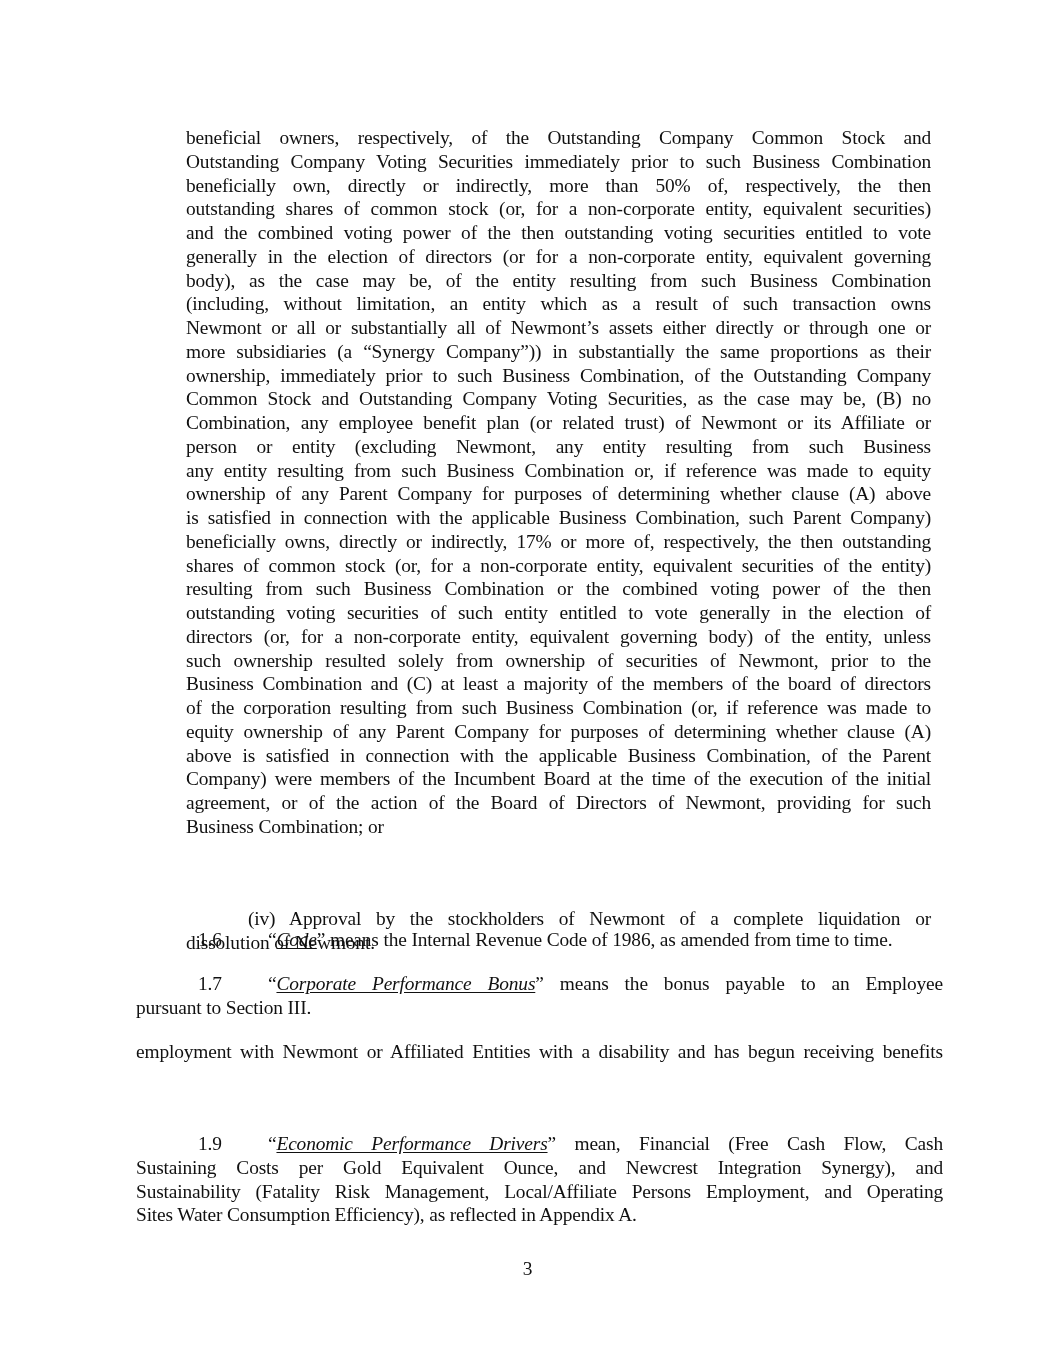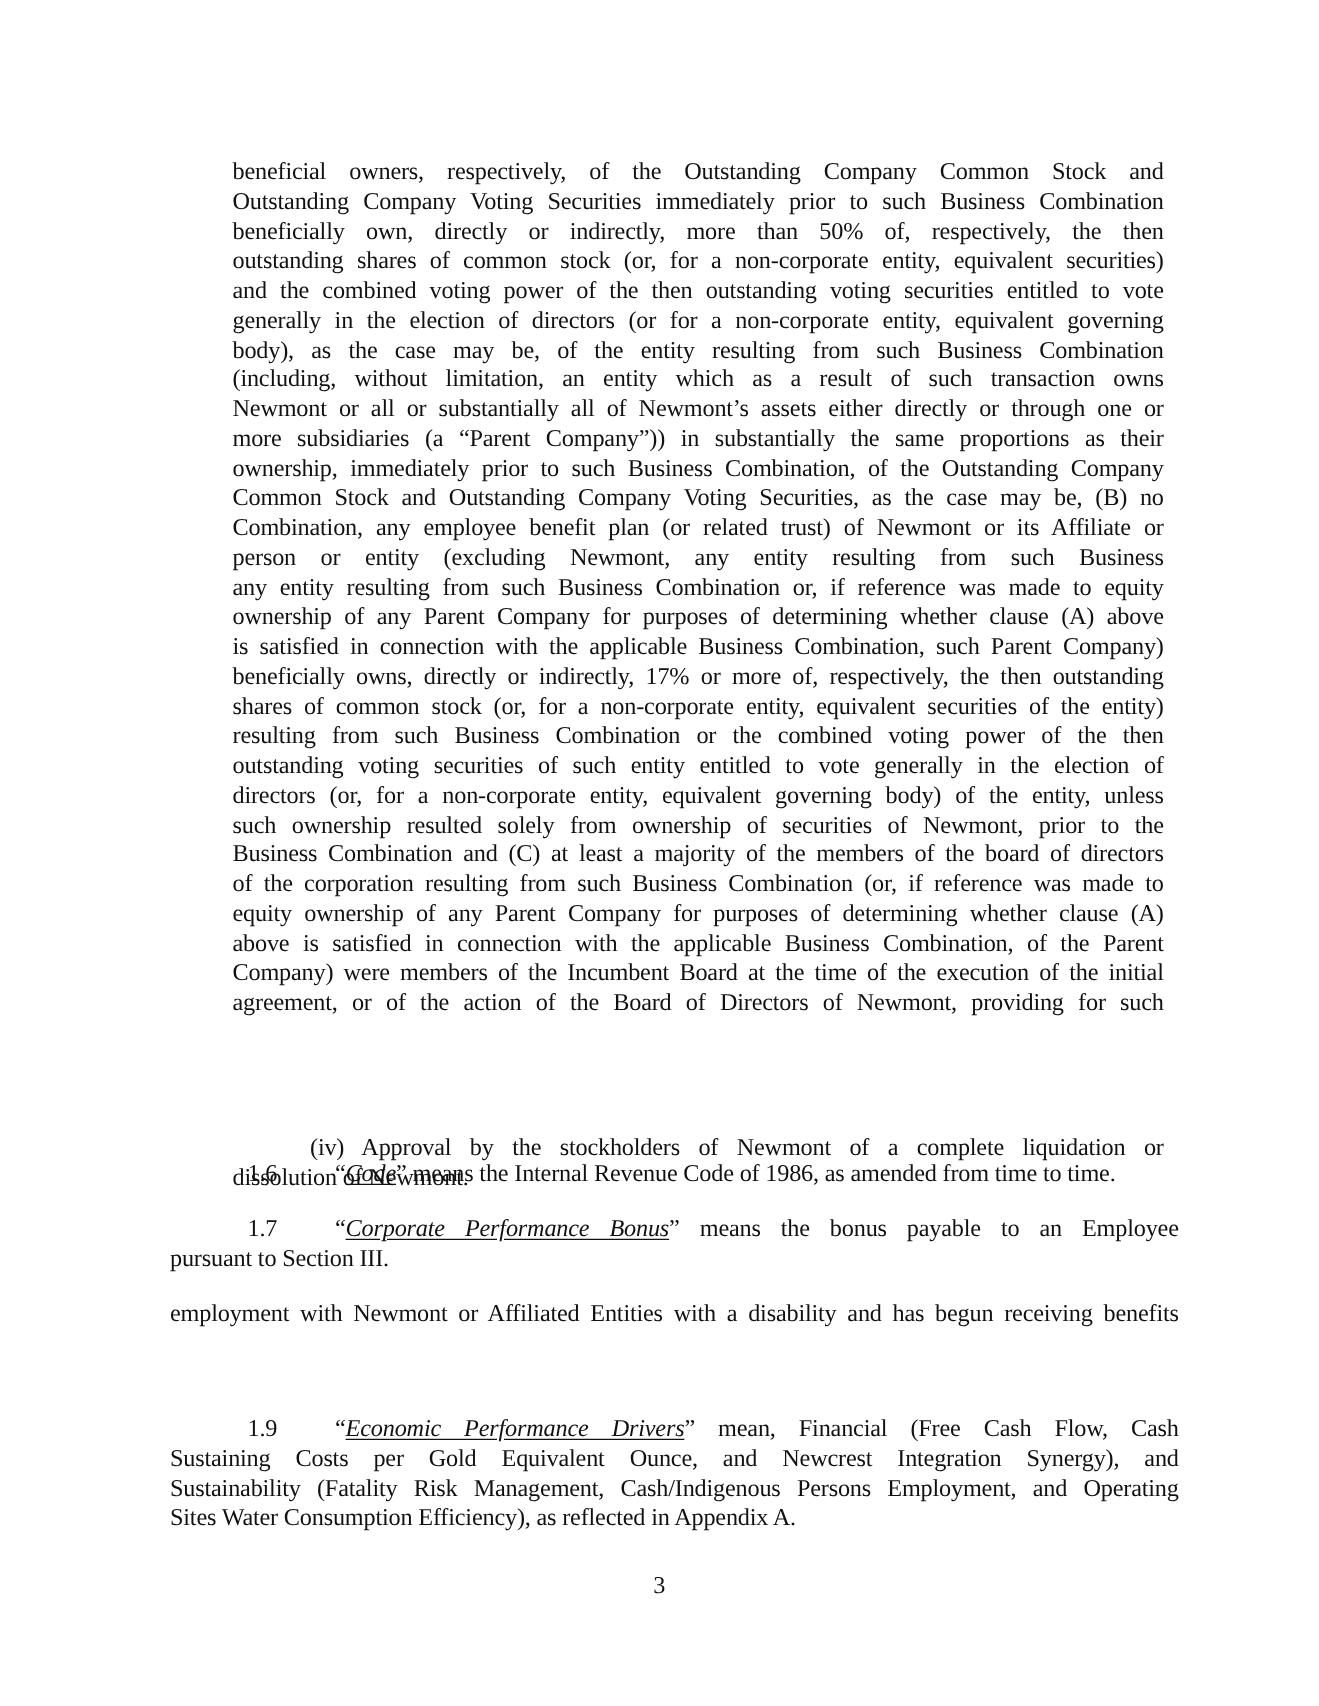--- a/index.html
+++ b/index.html
@@ -75,40 +75,41 @@
   <div class="block indented-block" style="top:126px;">
     <span class="line">beneficial owners, respectively, of the Outstanding Company Common Stock and</span>
     <span class="line">Outstanding Company Voting Securities immediately prior to such Business Combination</span>
     <span class="line">beneficially own, directly or indirectly, more than 50% of, respectively, the then</span>
     <span class="line">outstanding shares of common stock (or, for a non-corporate entity, equivalent securities)</span>
     <span class="line">and the combined voting power of the then outstanding voting securities entitled to vote</span>
     <span class="line">generally in the election of directors (or for a non-corporate entity, equivalent governing</span>
     <span class="line">body), as the case may be, of the entity resulting from such Business Combination</span>
     <span class="line">(including, without limitation, an entity which as a result of such transaction owns</span>
     <span class="line">Newmont or all or substantially all of Newmont’s assets either directly or through one or</span>
-    <span class="line">more subsidiaries (a “Parent Company”)) in substantially the same proportions as their</span>
+    <span class="line">more subsidiaries (a “Synergy Company”)) in substantially the same proportions as their</span>
     <span class="line">ownership, immediately prior to such Business Combination, of the Outstanding Company</span>
     <span class="line">Common Stock and Outstanding Company Voting Securities, as the case may be, (B) no</span>
     <span class="line">Combination, any employee benefit plan (or related trust) of Newmont or its Affiliate or</span>
     <span class="line">person or entity (excluding Newmont, any entity resulting from such Business</span>
     <span class="line">any entity resulting from such Business Combination or, if reference was made to equity</span>
     <span class="line">ownership of any Parent Company for purposes of determining whether clause (A) above</span>
     <span class="line">is satisfied in connection with the applicable Business Combination, such Parent Company)</span>
     <span class="line">beneficially owns, directly or indirectly, 17% or more of, respectively, the then outstanding</span>
     <span class="line">shares of common stock (or, for a non-corporate entity, equivalent securities of the entity)</span>
     <span class="line">resulting from such Business Combination or the combined voting power of the then</span>
     <span class="line">outstanding voting securities of such entity entitled to vote generally in the election of</span>
     <span class="line">directors (or, for a non-corporate entity, equivalent governing body) of the entity, unless</span>
     <span class="line">such ownership resulted solely from ownership of securities of Newmont, prior to the</span>
     <span class="line">Business Combination and (C) at least a majority of the members of the board of directors</span>
     <span class="line">of the corporation resulting from such Business Combination (or, if reference was made to</span>
     <span class="line">equity ownership of any Parent Company for purposes of determining whether clause (A)</span>
     <span class="line">above is satisfied in connection with the applicable Business Combination, of the Parent</span>
     <span class="line">Company) were members of the Incumbent Board at the time of the execution of the initial</span>
     <span class="line">agreement, or of the action of the Board of Directors of Newmont, providing for such</span>
+    <span class="line last">Business Combination; or</span>
   </div>
 
   <div class="block indented-block" style="top:859px;margin-top:48px;">
     <span class="line"><span class="tab-indent"></span><span>(iv) Approval by the stockholders of Newmont of a complete liquidation or</span></span>
     <span class="line last">dissolution of Newmont.</span>
   </div>
 
   <div class="block full-block" style="top:928px;">
     <span class="line last"><span class="tab-indent"></span><span class="section-num">1.6</span><span>“</span><span class="defined-term">Code</span><span>”</span><span> means the Internal Revenue Code of 1986, as amended from time to time.</span></span>
   </div>
@@ -118,19 +119,19 @@
     <span class="line last">pursuant to Section III.</span>
   </div>
 
   <div class="block full-block" style="top:1040px;">
     <span class="line">employment with Newmont or Affiliated Entities with a disability and has begun receiving benefits</span>
   </div>
 
   <div class="block full-block" style="top:1132px;">
     <span class="line"><span class="tab-indent"></span><span class="section-num">1.9</span><span>“</span><span class="defined-term">Economic Performance Drivers</span><span>”</span><span> mean, Financial (Free Cash Flow, Cash</span></span>
     <span class="line">Sustaining Costs per Gold Equivalent Ounce, and Newcrest Integration Synergy), and</span>
-    <span class="line">Sustainability (Fatality Risk Management, Cash/Indigenous Persons Employment, and  Operating</span>
+    <span class="line">Sustainability (Fatality Risk Management, Local/Affiliate Persons Employment, and  Operating</span>
     <span class="line last">Sites Water Consumption Efficiency), as reflected in Appendix A.</span>
   </div>
 
   <div class="page-number">3</div>
 
 </div>
 
 </body></html>

